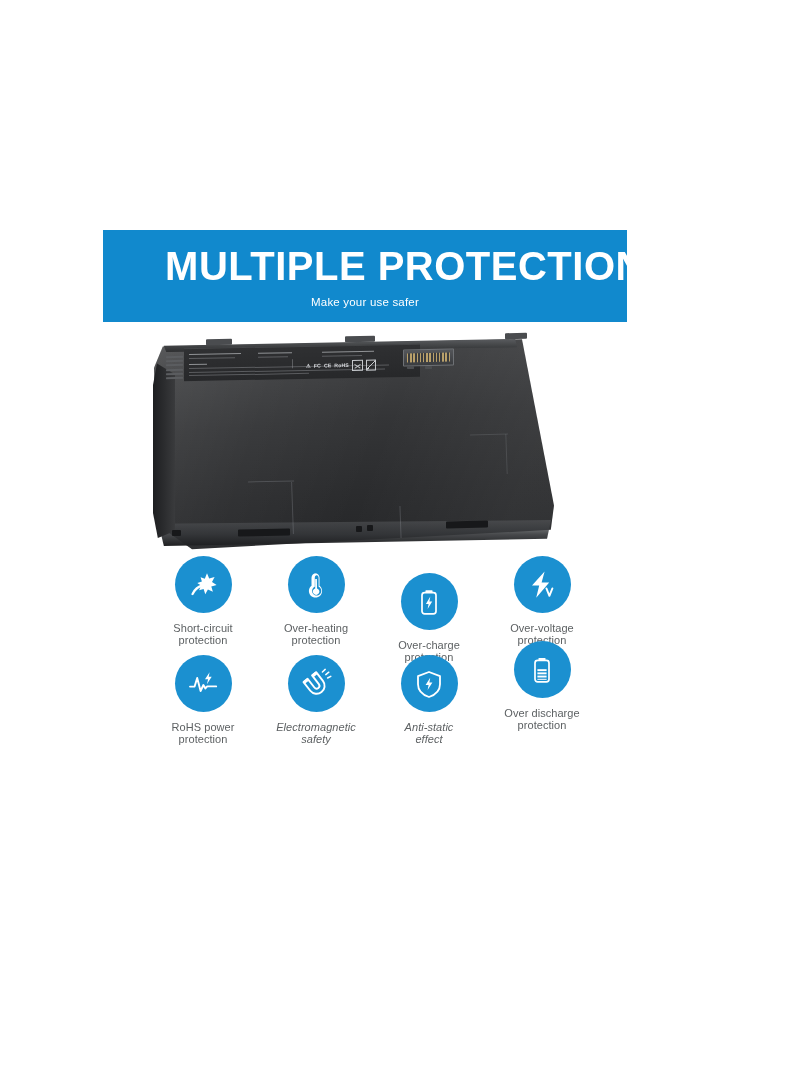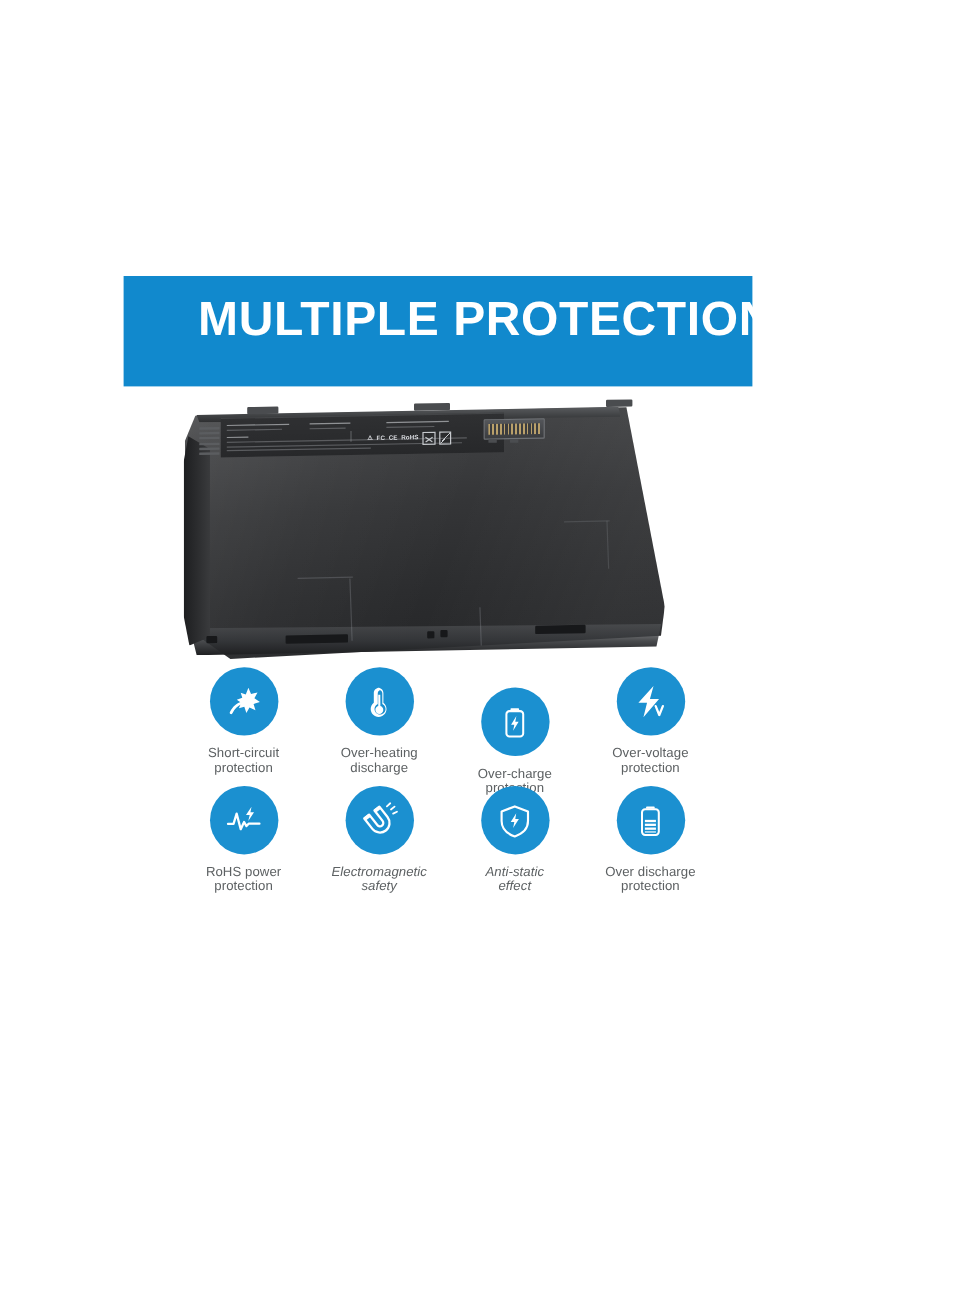--- a/index.html
+++ b/index.html
@@ -303,29 +303,30 @@
     white-space: pre-line;
   }
 
   .f0 { left: 0px;   top: 0px; }
   .f1 { left: 113px; top: 0px; }
   .f2 { left: 226px; top: 17px; }
   .f3 { left: 339px; top: 0px; }
   .f4 { left: 0px;   top: 99px; }
   .f5 { left: 113px; top: 99px; font-style: italic; }
   .f6 { left: 226px; top: 99px; font-style: italic; }
-  .f7 { left: 339px; top: 99px; }
+  .f7 { left: 339px; top: 85px; }
 </style>
 </head>
 <body>
 
 <div id="page">
 
   <div class="banner">
     <div class="banner-title">MULTIPLE PROTECTION</div>
+    <div class="banner-sub">Make your use safer</div>
   </div>
 
   <div class="product-stage">
     <div class="batt-body"></div>
     <div class="batt-sheen"></div>
     <div class="batt-front-bevel"></div>
     <div class="batt-leftwall"></div>
     <div class="batt-toplip"></div>
 
     <div class="nub n1"></div>
@@ -404,21 +405,21 @@
     <div class="feature f1">
       <div class="circle">
         <span>
           <svg width="30" height="30" viewBox="0 0 30 30">
             <path d="M15 3.2 c-2.5 0 -4.5 2.0 -4.5 4.5 v8.0 c-1.6 1.2 -2.6 3.1 -2.6 5.2 c0 3.6 2.9 6.6 6.6 6.6 c3.6 0 6.6 -3.0 6.6 -6.6 c0 -2.1 -1.0 -4.0 -2.6 -5.2 v-8.0 c0 -2.5 -2.0 -4.5 -4.5 -4.5 z m0 1.9 c1.4 0 2.6 1.2 2.6 2.6 v9.0 l0.6 0.4 c1.3 0.8 2.1 2.3 2.1 3.8 c0 2.5 -2.1 4.6 -4.6 4.6 c-2.5 0 -4.6 -2.1 -4.6 -4.6 c0 -1.5 0.8 -3.0 2.1 -3.8 l0.6 -0.4 v-9.0 c0 -1.4 1.2 -2.6 2.6 -2.6 z" fill="#ffffff"></path>
             <path d="M15.9 9.0 h-1.7 v9.4 c-1.4 0.4 -2.4 1.7 -2.4 3.2 c0 1.8 1.5 3.3 3.3 3.3 c1.8 0 3.3 -1.5 3.3 -3.3 c0 -1.5 -1.0 -2.8 -2.4 -3.2 z" fill="#ffffff"></path>
           </svg>
         </span>
       </div>
       <div class="feat-label">Over-heating
-discharge</div>
+protection</div>
     </div>
 
     <div class="feature f2">
       <div class="circle">
         <span>
           <svg width="30" height="30" viewBox="0 0 30 30">
             <rect x="11.4" y="3.2" width="7.2" height="2.0" rx="0.7" fill="#ffffff"></rect>
             <rect x="8.0" y="5.6" width="14.0" height="21.2" rx="2.6" fill="none" stroke="#ffffff" stroke-width="1.7"></rect>
             <path d="M16.3 9.6 L11.9 17.0 h2.7 l-1.0 5.0 l4.6 -7.6 h-2.8 z" fill="#ffffff"></path>
           </svg>

